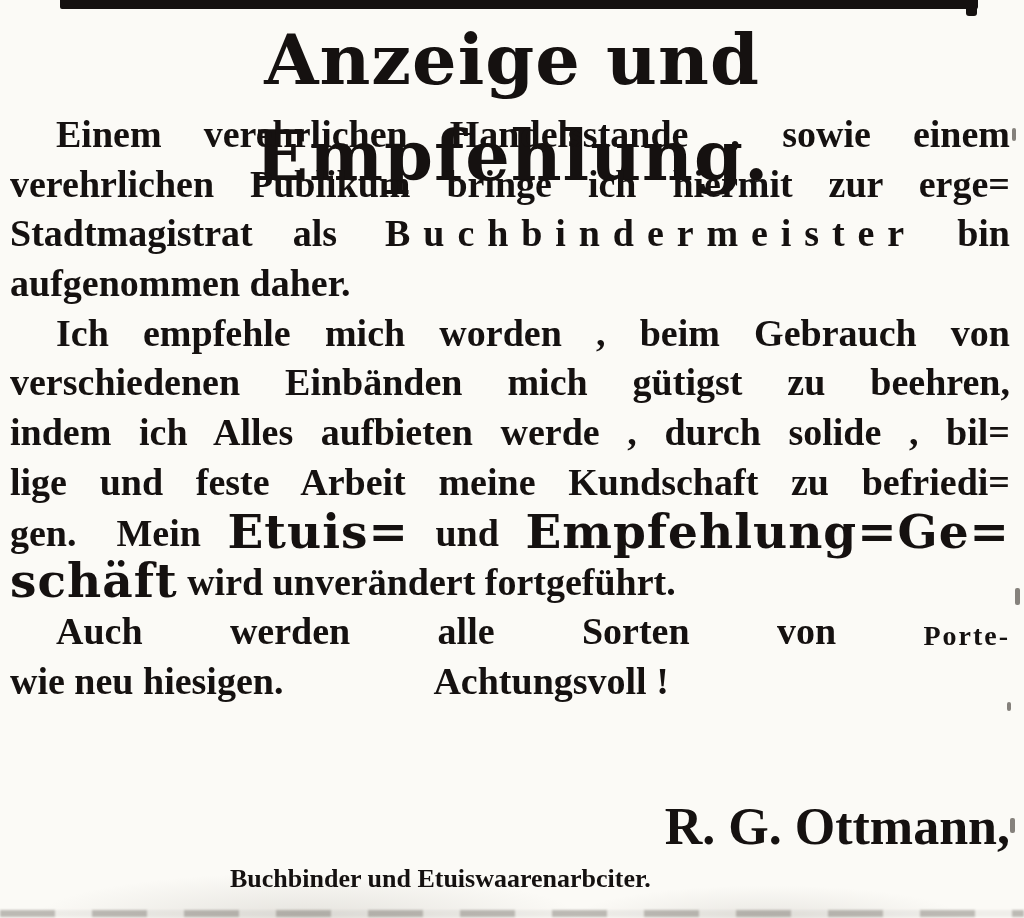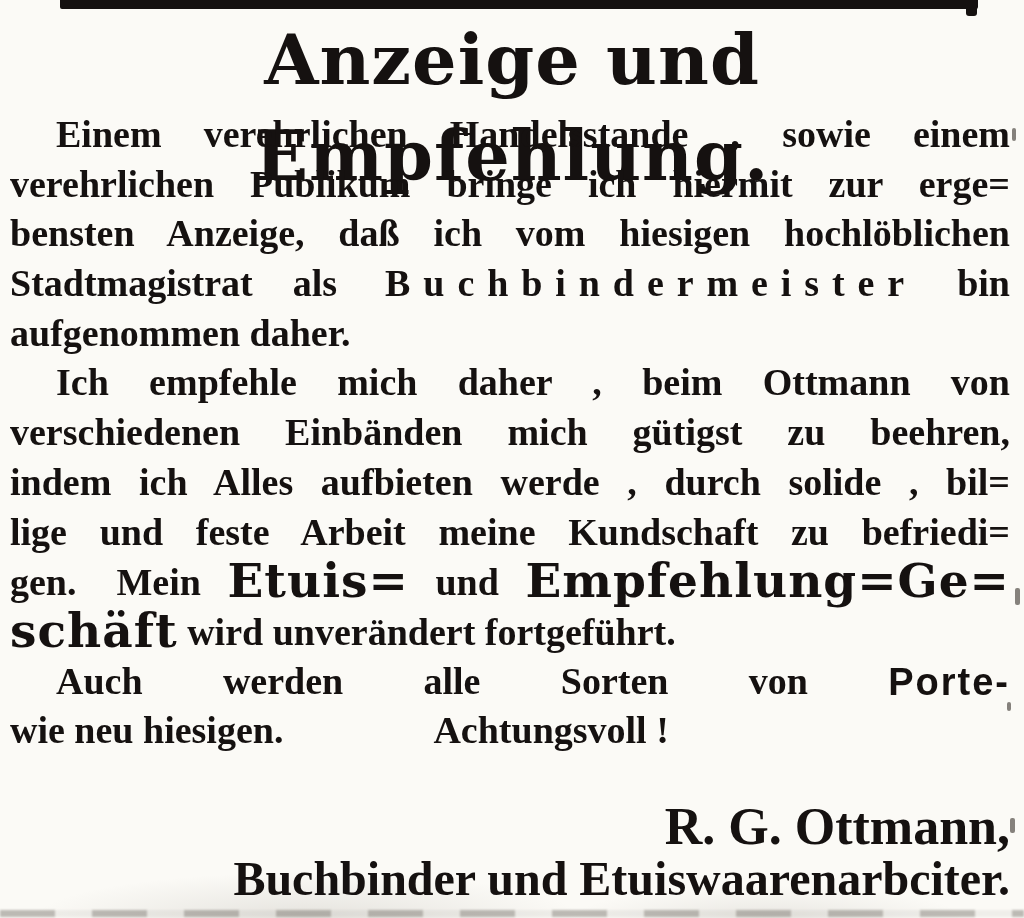--- a/index.html
+++ b/index.html
@@ -85,22 +85,22 @@
   .seg-spaced { letter-spacing: 0.34em; margin-left: 8px; }
   .seg-display {
     font-family: "DejaVu Serif", serif;
     font-size: 47px;
     letter-spacing: 1px;
     vertical-align: -2px;
     line-height: 1;
     text-align: center;
   }
   .seg-antiqua {
-    font-family: Liberation Sans, sans-serif;
-    font-size: 38px;
+    font-family: Liberation Serif, serif;
+    font-size: 28px;
     letter-spacing: 2px;
     line-height: 1;
     vertical-align: -1px;
   }
   .seg-spacer { display: inline-block; width: 150px; }
   .seg-spacer-sm { display: inline-block; width: 40px; }
 
   .sig-name {
     position: absolute;
     top: 798px;
@@ -110,24 +110,24 @@
     font-family: Liberation Serif, serif;
     font-weight: bold;
     font-size: 52px;
     line-height: 58px;
   }
   .sig-role {
     position: absolute;
     top: 856px;
     left: 230px;
     width: 780px;
-    text-align: right;
+    text-align: left;
     font-family: "Liberation Serif", serif;
     font-weight: bold;
-    font-size: 48px;
+    font-size: 26px;
     line-height: 46px;
   }
 
   
   .bottom-rule {
     position: absolute;
     left: 0;
     bottom: 1px;
     width: 1024px;
     height: 7px;
@@ -155,24 +155,23 @@
 <div class="page">
 
   <div class="top-rule"></div>
   <div class="top-rule-tick"></div>
 
   <div class="title">Anzeige und Empfehlung.</div>
 
   <div class="body">
       <div class="line justify indent"><span class="seg-plain">Einem verehrlichen Handelsstande , sowie einem</span></div>
       <div class="line justify"><span class="seg-plain">verehrlichen Publikum bringe ich hiermit zur erge=</span></div>
-      <div class="line justify"><span class="seg-plain">bensten Anzeige, daß ich vom hiesigen hochlöblichen</span></div>
       <div class="line justify"><span class="seg-plain">Stadtmagistrat als </span><span class="seg-spaced">Buchbindermeister</span><span class="seg-plain"> bin</span></div>
       <div class="line left"><span class="seg-plain">aufgenommen daher.</span></div>
-      <div class="line justify indent"><span class="seg-plain">Ich empfehle mich daher , beim Ottmann von</span></div>
+      <div class="line justify indent"><span class="seg-plain">Ich empfehle mich worden , beim Gebrauch von</span></div>
       <div class="line justify"><span class="seg-plain">verschiedenen Einbänden mich gütigst zu beehren,</span></div>
       <div class="line justify"><span class="seg-plain">indem ich Alles aufbieten werde , durch solide , bil=</span></div>
       <div class="line justify"><span class="seg-plain">lige und feste Arbeit meine Kundschaft zu befriedi=</span></div>
       <div class="line justify"><span class="seg-plain">gen.</span><span class="seg-spacer-sm"></span><span class="seg-plain">Mein </span><span class="seg-display">Etuis=</span><span class="seg-plain"> und </span><span class="seg-display">Empfehlung=Ge=</span></div>
       <div class="line left"><span class="seg-display">schäft</span><span class="seg-plain"> wird unverändert fortgeführt.</span></div>
       <div class="line justify indent"><span class="seg-plain">Auch werden alle Sorten von </span><span class="seg-antiqua">Porte-</span></div>
       <div class="line left"><span class="seg-plain">wie neu hiesigen.</span><span class="seg-spacer"></span><span class="seg-plain">Achtungsvoll !</span></div>
     </div>
 
   <div class="sig-name">R. G. Ottmann,</div>

